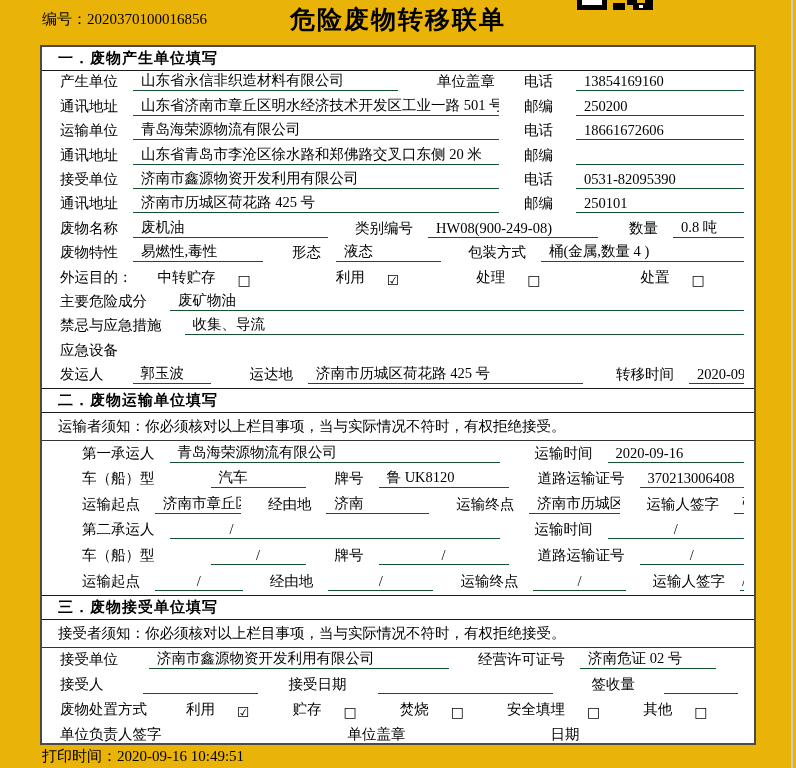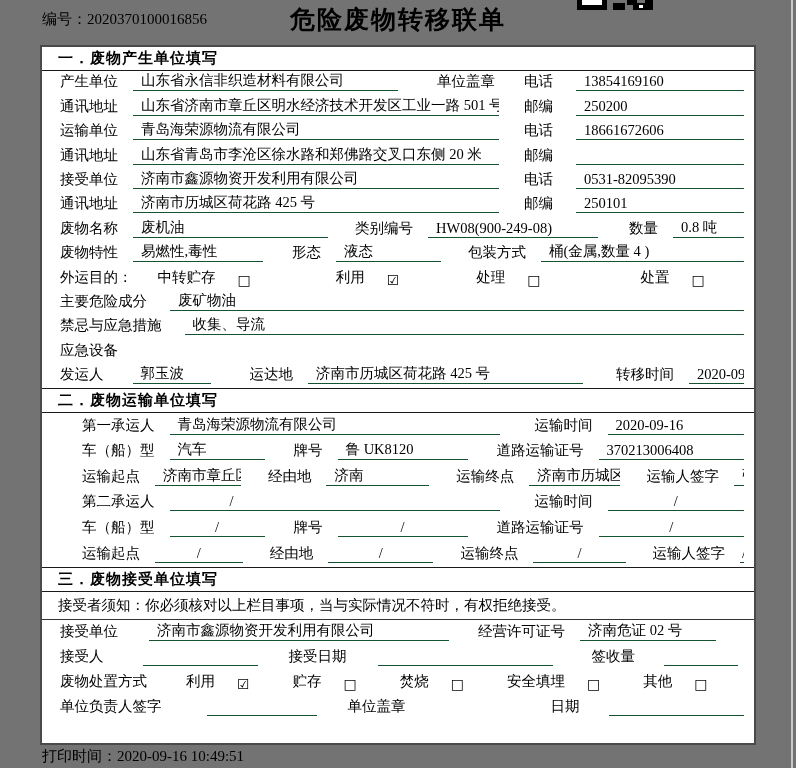--- a/index.html
+++ b/index.html
@@ -1,17 +1,17 @@
 <!DOCTYPE html>
 <html><head>
 <meta charset="utf-8">
 <style>
   html,body{margin:0;padding:0;}
   body{width:796px;height:768px;background:#fff;font-family:"Liberation Serif","DejaVu Serif",serif;color:#000;}
-  .page{position:relative;width:796px;height:768px;background:#737373;overflow:hidden;}
+  .page{position:relative;width:796px;height:768px;background:#eab308;overflow:hidden;}
   .edge-line{position:absolute;left:791px;top:0;width:2px;height:768px;background:#c9c9c9;}
   .serial{position:absolute;left:42px;top:10px;font-size:15px;white-space:nowrap;}
   .doc-title{position:absolute;left:0;top:3px;width:100%;text-align:center;font-size:25px;font-weight:bold;letter-spacing:2px;}
   .qr{position:absolute;left:577px;top:0;}
   .print-time{position:absolute;left:42px;top:747px;font-size:15px;white-space:nowrap;}
   .formbox{position:absolute;left:40px;top:45px;width:716px;height:700px;border:2px solid #4a4a4a;box-sizing:border-box;display:flex;flex-direction:column;overflow:hidden;background:#fff;}
   .shead{flex:none;height:23px;line-height:23px;font-weight:bold;font-size:15px;padding-left:16px;border-bottom:1.5px solid #1a1a1a;letter-spacing:1px;}
   .shead.bt{border-top:1.5px solid #1a1a1a;}
   .notice{flex:none;height:27px;display:flex;align-items:center;padding-left:16px;font-size:14.5px;border-bottom:1px solid #333;white-space:nowrap;}
   .row{flex:none;display:flex;align-items:flex-end;box-sizing:border-box;padding:0 10px 4px 18px;font-size:14.5px;gap:15px;}
@@ -21,21 +21,21 @@
   .lbl{flex:none;white-space:nowrap;}
   .val{border-bottom:1px solid #14532d;white-space:nowrap;overflow:hidden;box-sizing:border-box;padding:0 2px 0 8px;min-height:17px;}
   .fill{flex:1;}
   .slash{text-align:center;padding-left:2px;}
   .slashL{padding-left:60px;}
   .cb{flex:none;font-family:"DejaVu Sans",sans-serif;font-size:14px;margin-left:7px;line-height:1;}
   .ml8{margin-left:8px;}.ml10{margin-left:10px;}.ml12{margin-left:12px;}.ml14{margin-left:14px;}
   .ml16{margin-left:16px;}.ml18{margin-left:18px;}.ml20{margin-left:20px;}.ml24{margin-left:24px;}
   .ml28{margin-left:28px;}.ml30{margin-left:30px;}.ml62{margin-left:62px;margin-top:28px;}.ml70{margin-left:70px;}
   .ml85{margin-left:85px;}.ml130{margin-left:130px;}.mla{margin-left:auto;}
-  .w78{width:78px;}.w95{width:95px;}.w100{width:100px;}.w105{width:105px;}.w110{width:110px;}
+  .w78{width:78px;}.w95{width:95px;margin-left:41px;}.w100{width:100px;}.w105{width:105px;}.w110{width:110px;}
   .w115{width:115px;}.w120{width:120px;}.w130{width:130px;}.w168{width:168px;}
   .w170{width:170px;}.w175{width:175px;}.w195{width:195px;}.w265{width:265px;}.w275{width:275px;}
   .w300{width:300px;}.w330{width:330px;}
   .mr6{margin-right:6px;}.mr28{margin-right:28px;}
 </style>
 </head>
 <body>
 
 <div class="page">
 
@@ -147,20 +147,21 @@
     <div class="row s1r">
       <span class="lbl">发运人</span>
       <span class="val w78 ml14">郭玉波</span>
       <span class="lbl ml24">运达地</span>
       <span class="val w275">济南市历城区荷花路 425 号</span>
       <span class="lbl ml18">转移时间</span>
       <span class="val fill">2020-09-16</span>
     </div>
 
     <div class="shead bt">二．废物运输单位填写</div>
+    <div class="notice">运输者须知：你必须核对以上栏目事项，当与实际情况不符时，有权拒绝接受。</div>
 
     <div class="row s2r">
       <span class="lbl">第一承运人</span>
       <span class="val w330">青岛海荣源物流有限公司</span>
       <span class="lbl ml20">运输时间</span>
       <span class="val fill">2020-09-16</span>
     </div>
 
     <div class="row s2r">
       <span class="lbl">车（船）型</span>

